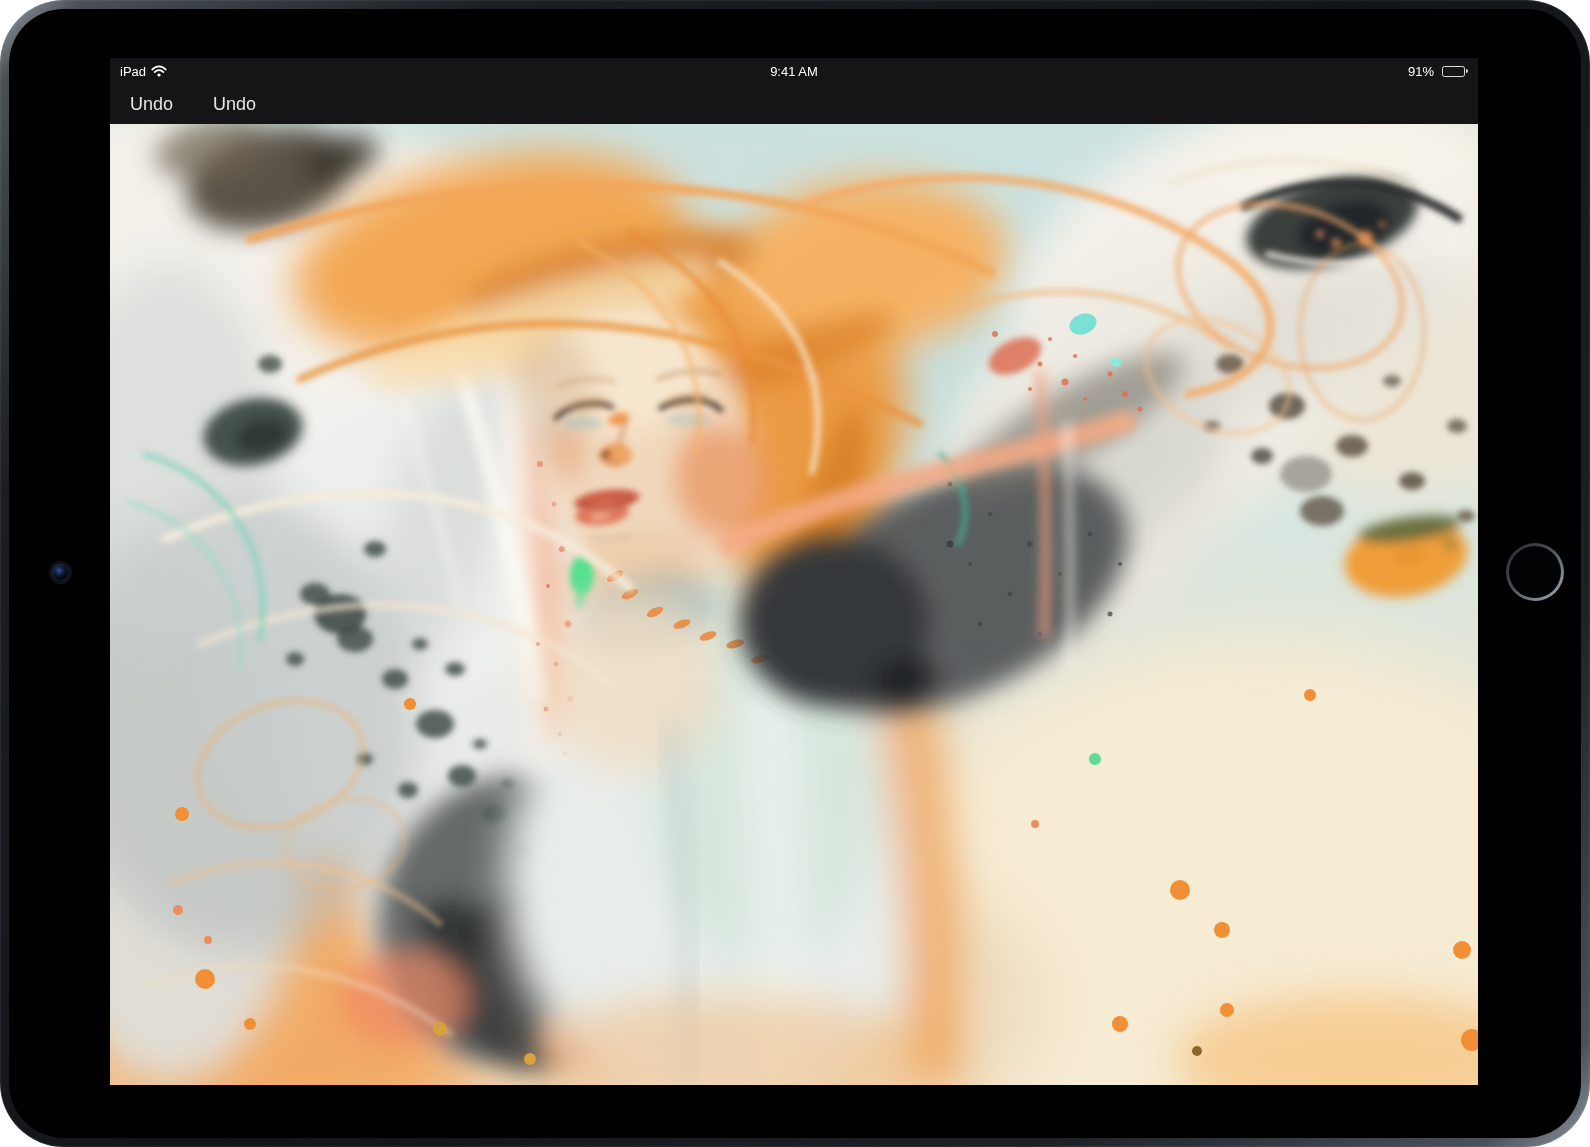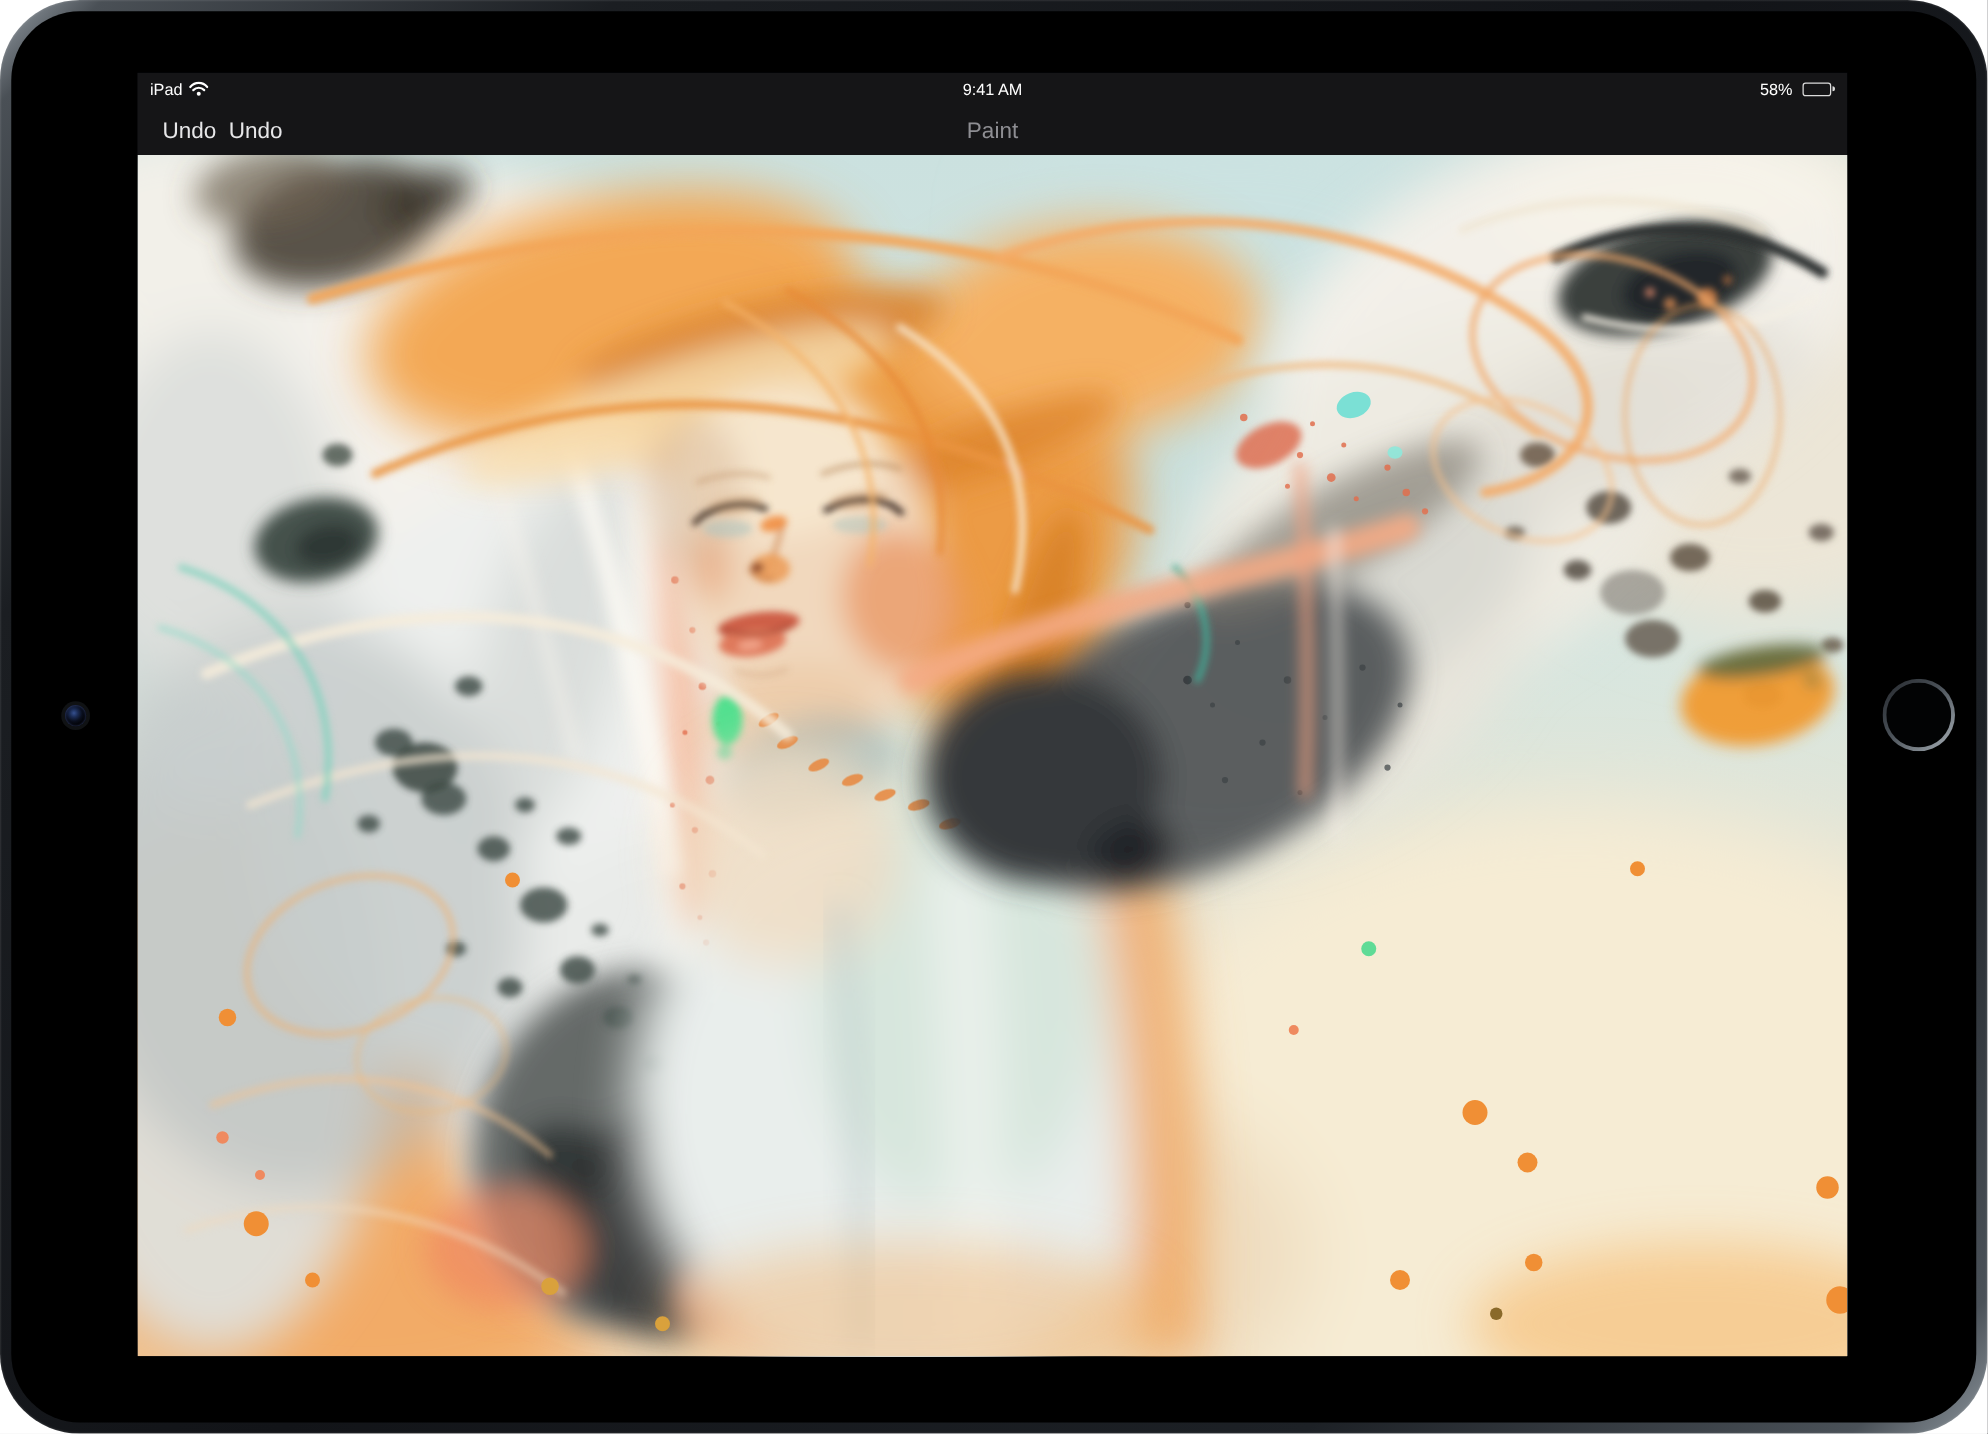--- a/index.html
+++ b/index.html
@@ -25,21 +25,21 @@
   .statusbar{position:relative;height:26px;display:flex;align-items:center;justify-content:space-between;
              padding:0 10px;font-size:13px;gap:25px;}
   .sb-left,.sb-right{display:flex;align-items:center;gap:5px;}
   .sb-center{position:absolute;left:0;right:0;text-align:center;font-weight:normal;font-size:13px;pointer-events:none;}
   .wifi{display:block;}
   .battery{display:inline-flex;align-items:center;margin-left:3px;}
   .bat-body{width:23px;height:11px;border:1px solid rgba(255,255,255,.85);border-radius:2.5px;padding:1px;}
   .bat-fill{width:100%;height:100%;background:#fff;border-radius:1px;}
   .bat-nub{width:2px;height:4px;background:rgba(255,255,255,.85);border-radius:0 2px 2px 0;margin-left:1px;}
   .toolbar{position:relative;height:40px;display:flex;align-items:center;padding:0 20px;font-size:18px;}
-  .tb-left,.tb-right{display:flex;align-items:center;gap:10px;}
+  .tb-left,.tb-right{display:flex;align-items:center;gap:40px;}
   .tb-right{margin-left:auto;}
   .tb-center{position:absolute;left:0;right:0;text-align:center;color:#8e8e93;pointer-events:none;font-size:18px;}
   .tb-btn{background:none;border:none;padding:0;margin:0;color:#e6e6e8;font-size:18px;cursor:pointer;
           font-family:"Liberation Sans","DejaVu Sans",sans-serif;}
   .swatch{width:26px;height:26px;border:2px solid #f2f2f2;border-radius:1px;padding:0;cursor:pointer;}
 </style>
 </head>
 <body>
 
 <div class="stage">
@@ -359,30 +359,29 @@
         <div class="sb-left">
           <span>iPad</span>
           <svg class="wifi" width="16" height="12" viewBox="0 0 16 12">
             <path d="M1.2,4.6 C3,2.5 5.4,1.3 8,1.3 C10.6,1.3 13,2.5 14.8,4.6" fill="none" stroke="#fff" stroke-width="1.7" stroke-linecap="round"></path>
             <path d="M3.6,7.1 C4.8,5.9 6.3,5.2 8,5.2 C9.7,5.2 11.2,5.9 12.4,7.1" fill="none" stroke="#fff" stroke-width="1.7" stroke-linecap="round"></path>
             <circle cx="8" cy="10" r="1.6" fill="#fff"></circle>
           </svg>
         </div>
         <div class="sb-center">9:41 AM</div>
         <div class="sb-right">
-          <span>58%</span>
+          <span>91%</span>
           <span class="battery">
             <span class="bat-body"><span class="bat-fill"></span></span>
               <span class="bat-nub"></span>
           </span>
         </div>
       </div>
       <div class="toolbar">
         <div class="tb-left">
           <button class="tb-btn">Undo</button>
           <button class="tb-btn">Undo</button>
         </div>
-        <div class="tb-center">Paint</div>
       </div>
     </div>
 
   </div>
 </div>
 
 </body></html>

